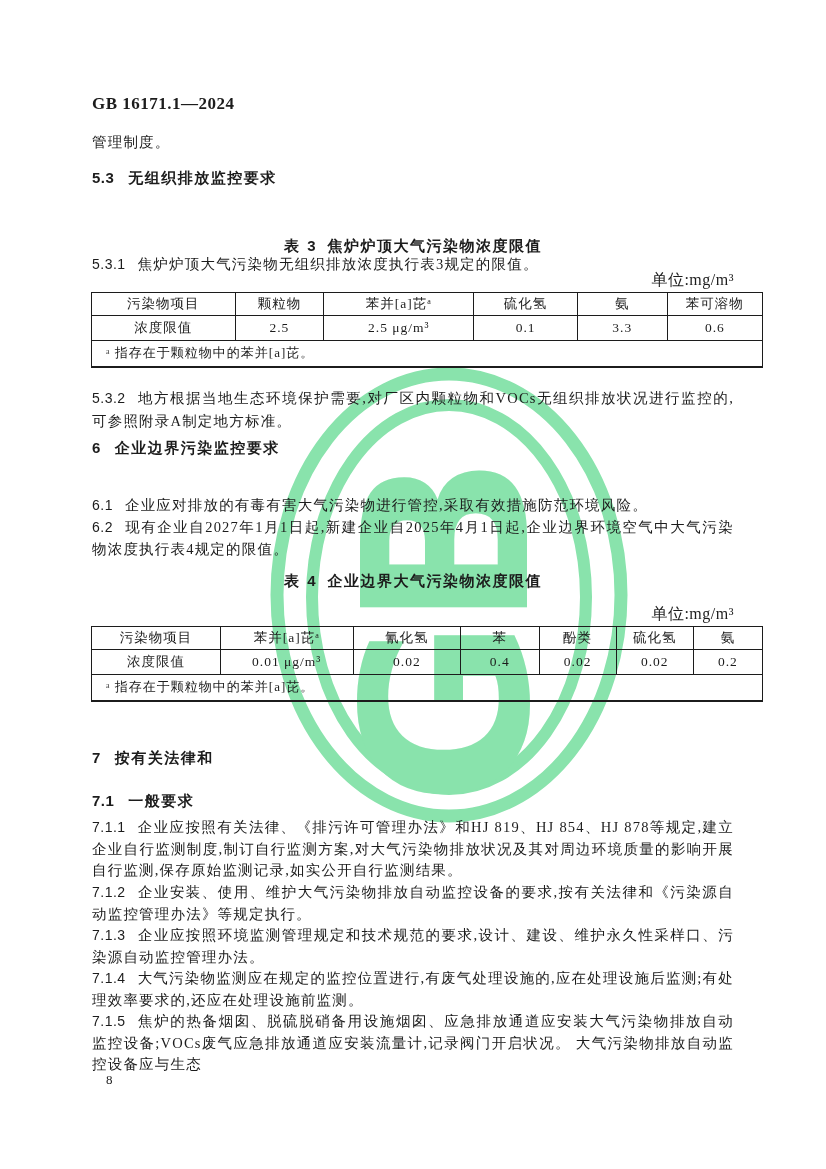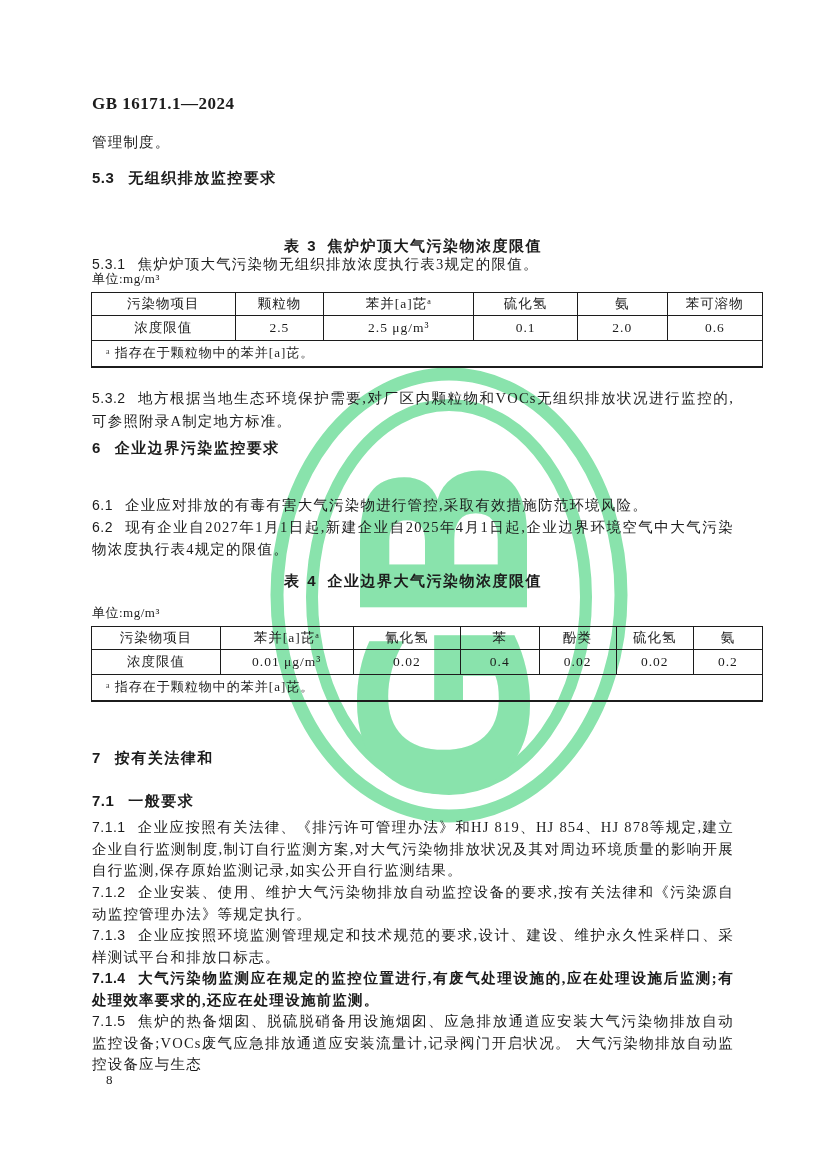--- a/index.html
+++ b/index.html
@@ -37,21 +37,21 @@
   }
   .sec-h .hnum { margin-right:14px; letter-spacing:0.5px; }
 
   .tbl-title {
     font-family:"Liberation Sans","DejaVu Sans",sans-serif;
     font-size:15px; font-weight:bold; letter-spacing:1.5px;
     text-align:center;
   }
   .tbl-title .tlabel { margin-right:10px; letter-spacing:2px; }
 
-  .unit-line { font-size:13px; text-align:left; letter-spacing:0.5px; }
+  .unit-line { font-size:16px; text-align:right; letter-spacing:0.5px; }
 
   table.gbt {
     position:absolute; left:91px; width:672px;
     border-collapse:collapse; table-layout:fixed;
     font-size:13.5px; letter-spacing:1px;
     border:1.5px solid #1c1c1c; border-bottom-width:2.5px;
   }
   table.gbt td {
     border:1px solid #1c1c1c;
     text-align:center; vertical-align:middle;
@@ -111,21 +111,21 @@
         <td>苯并[a]芘ᵃ</td>
         <td>硫化氢</td>
         <td>氨</td>
         <td>苯可溶物</td>
       </tr>
       <tr class="val">
         <td>浓度限值</td>
         <td>2.5</td>
         <td>2.5 μg/m³</td>
         <td>0.1</td>
-        <td>2.0</td>
+        <td>3.3</td>
         <td>0.6</td>
       </tr>
       <tr>
         <td class="foot" colspan="6">ᵃ 指存在于颗粒物中的苯并[a]芘。</td>
       </tr>
     </tbody>
       </table>
 
     <div class="abs content-x body-p p532" style="top:387px;">
       <span class="cnum">5.3.2</span><span>地方根据当地生态环境保护需要,对厂区内颗粒物和VOCs无组织排放状况进行监控的,可参照附录A制定地方标准。</span>
@@ -194,24 +194,24 @@
 
     <div class="abs content-x body-p p7" style="top:817px;">
       <span class="cnum">7.1.1</span><span>企业应按照有关法律、《排污许可管理办法》和HJ 819、HJ 854、HJ 878等规定,建立企业自行监测制度,制订自行监测方案,对大气污染物排放状况及其对周边环境质量的影响开展自行监测,保存原始监测记录,如实公开自行监测结果。</span>
     </div>
 
     <div class="abs content-x body-p p7" style="top:882px;">
       <span class="cnum">7.1.2</span><span>企业安装、使用、维护大气污染物排放自动监控设备的要求,按有关法律和《污染源自动监控管理办法》等规定执行。</span>
     </div>
 
     <div class="abs content-x body-p p7" style="top:925px;">
-      <span class="cnum">7.1.3</span><span>企业应按照环境监测管理规定和技术规范的要求,设计、建设、维护永久性采样口、采样测试平台和排放口标志。</span>
-    </div>
-
-    <div class="abs content-x body-p p7" style="top:968px;font-weight:bold;">
+      <span class="cnum">7.1.3</span><span>企业应按照环境监测管理规定和技术规范的要求,设计、建设、维护永久性采样口、污染源自动监控管理办法。</span>
+    </div>
+
+    <div class="abs content-x body-p p7" style="top:968px;">
       <span class="cnum">7.1.4</span><span>大气污染物监测应在规定的监控位置进行,有废气处理设施的,应在处理设施后监测;有处理效率要求的,还应在处理设施前监测。</span>
     </div>
 
     <div class="abs content-x body-p p7" style="top:1011px;">
       <span class="cnum">7.1.5</span><span>焦炉的热备烟囱、脱硫脱硝备用设施烟囱、应急排放通道应安装大气污染物排放自动监控设备;VOCs废气应急排放通道应安装流量计,记录阀门开启状况。 大气污染物排放自动监控设备应与生态</span>
     </div>
 
     <div class="abs pgnum" style="top:1072px; left:106px;">8</div>
 
   </div>

